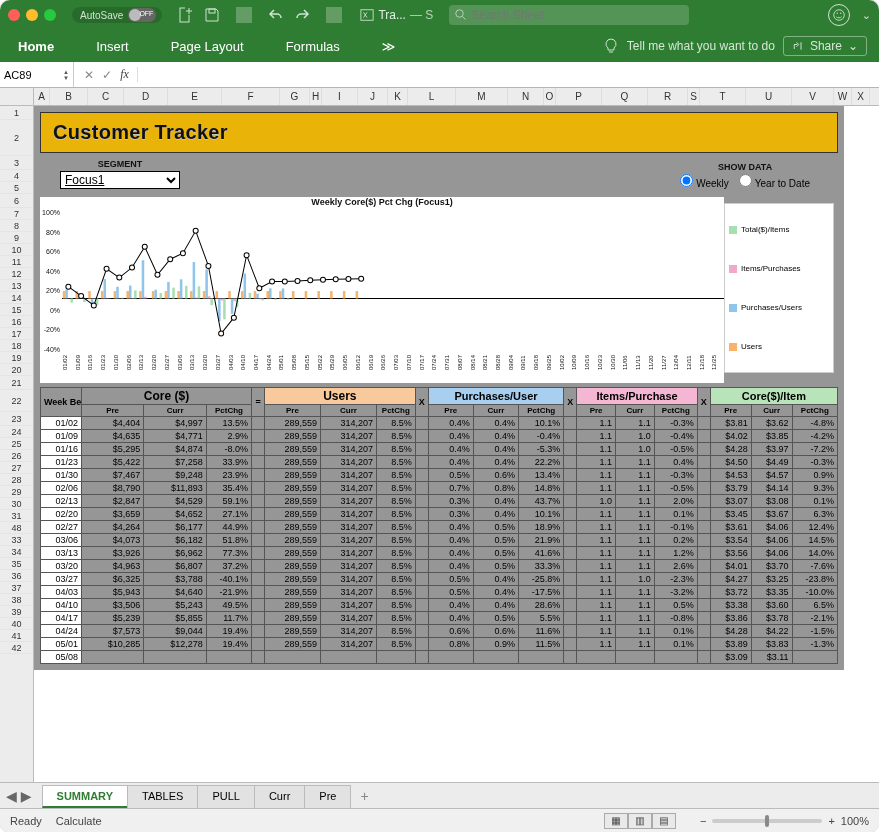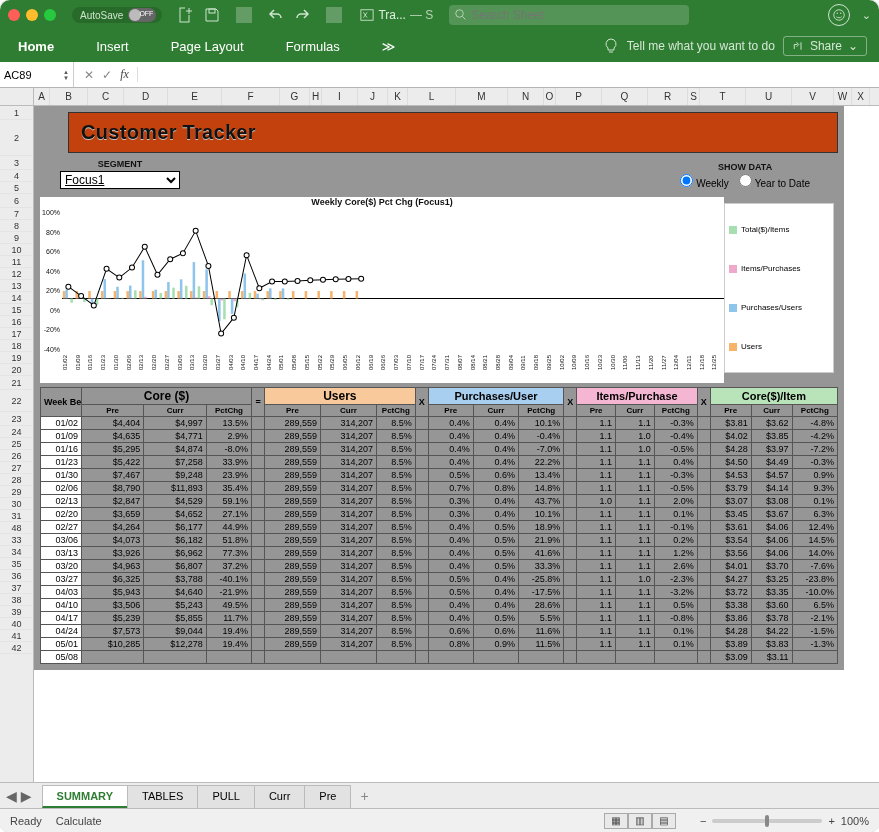--- a/index.html
+++ b/index.html
@@ -50,21 +50,21 @@
   .sheetwrap { position:relative; height: calc(100% - 30px - 32px - 26px - 26px - 24px); overflow:hidden; }
   .corner { position:absolute; left:0; top:0; width:34px; height:18px; background:#ececec; border-right:1px solid #bbb; border-bottom:1px solid #bbb; z-index:3;}
   .colhdr { position:absolute; left:34px; right:0; top:0; height:18px; background:#ececec; border-bottom:1px solid #bbb; display:flex; z-index:2; overflow:hidden;}
   .colhdr span { flex: 0 0 auto; text-align:center; font-size:10px; color:#333; border-right:1px solid #ddd; line-height:18px; }
   .rowhdr { position:absolute; left:0; top:18px; width:34px; bottom:0; background:#ececec; border-right:1px solid #bbb; display:flex; flex-direction:column; z-index:2; overflow:hidden;}
   .rowhdr span { flex: 0 0 auto; height:14px; text-align:center; font-size:9px; color:#333; border-bottom:1px solid #e4e4e4; line-height:14px;}
   .cells { position:absolute; left:34px; top:18px; right:0; bottom:0; background:#fff; overflow:hidden; }
 
   
   .dash { position:relative; width: 810px; background:#969696; padding: 6px; }
-  .dashtitle { background:#c2410c; border:1px solid #333; padding: 8px 12px; font-family: Arial Black, Arial; font-size: 20px; font-weight: 800; letter-spacing:.3px; color: #111; text-shadow: 0 1px 0 #c4c4c4; margin-left: 28px; }
+  .dashtitle { background:#eab308; border:1px solid #333; padding: 8px 12px; font-family: Arial Black, Arial; font-size: 20px; font-weight: 800; letter-spacing:.3px; color: #111; text-shadow: 0 1px 0 #c4c4c4; }
   .controls { display:flex; align-items:flex-end; gap:0; margin-top:6px; }
   .ctrlgrp { display:flex;flex-direction:column;align-items:center; }
   .ctrllabel { font-size:9px; font-weight:bold; color:#111; }
   select.dd { font-size:12px; height:18px; border:1px solid #000; background:#fff; margin-top:2px;}
   .segsel { width:120px;text-decoration:underline; }
   .pgsel { width:120px; }
   .showdata { margin-left:auto; display:flex; flex-direction:column; align-items:center; padding-right:28px;}
   .showdata .opts { display:flex; gap:10px; font-size:10px; align-items:center; margin-top:2px;}
   .showdata input { margin-right:3px; }
 
@@ -591,21 +591,21 @@
               <td>$5,295</td>
               <td>$4,874</td>
               <td>-8.0%</td>
               <td class="eq"></td>
               <td>289,559</td>
               <td>314,207</td>
               <td>8.5%</td>
               <td class="eq"></td>
               <td>0.4%</td>
               <td>0.4%</td>
-              <td>-7.0%</td>
+              <td>-5.3%</td>
               <td class="eq"></td>
               <td>1.1</td>
               <td>1.0</td>
               <td>-0.5%</td>
               <td class="eq"></td>
               <td>$4.28</td>
               <td>$3.97</td>
               <td>-7.2%</td>
             </tr>
             <tr>

